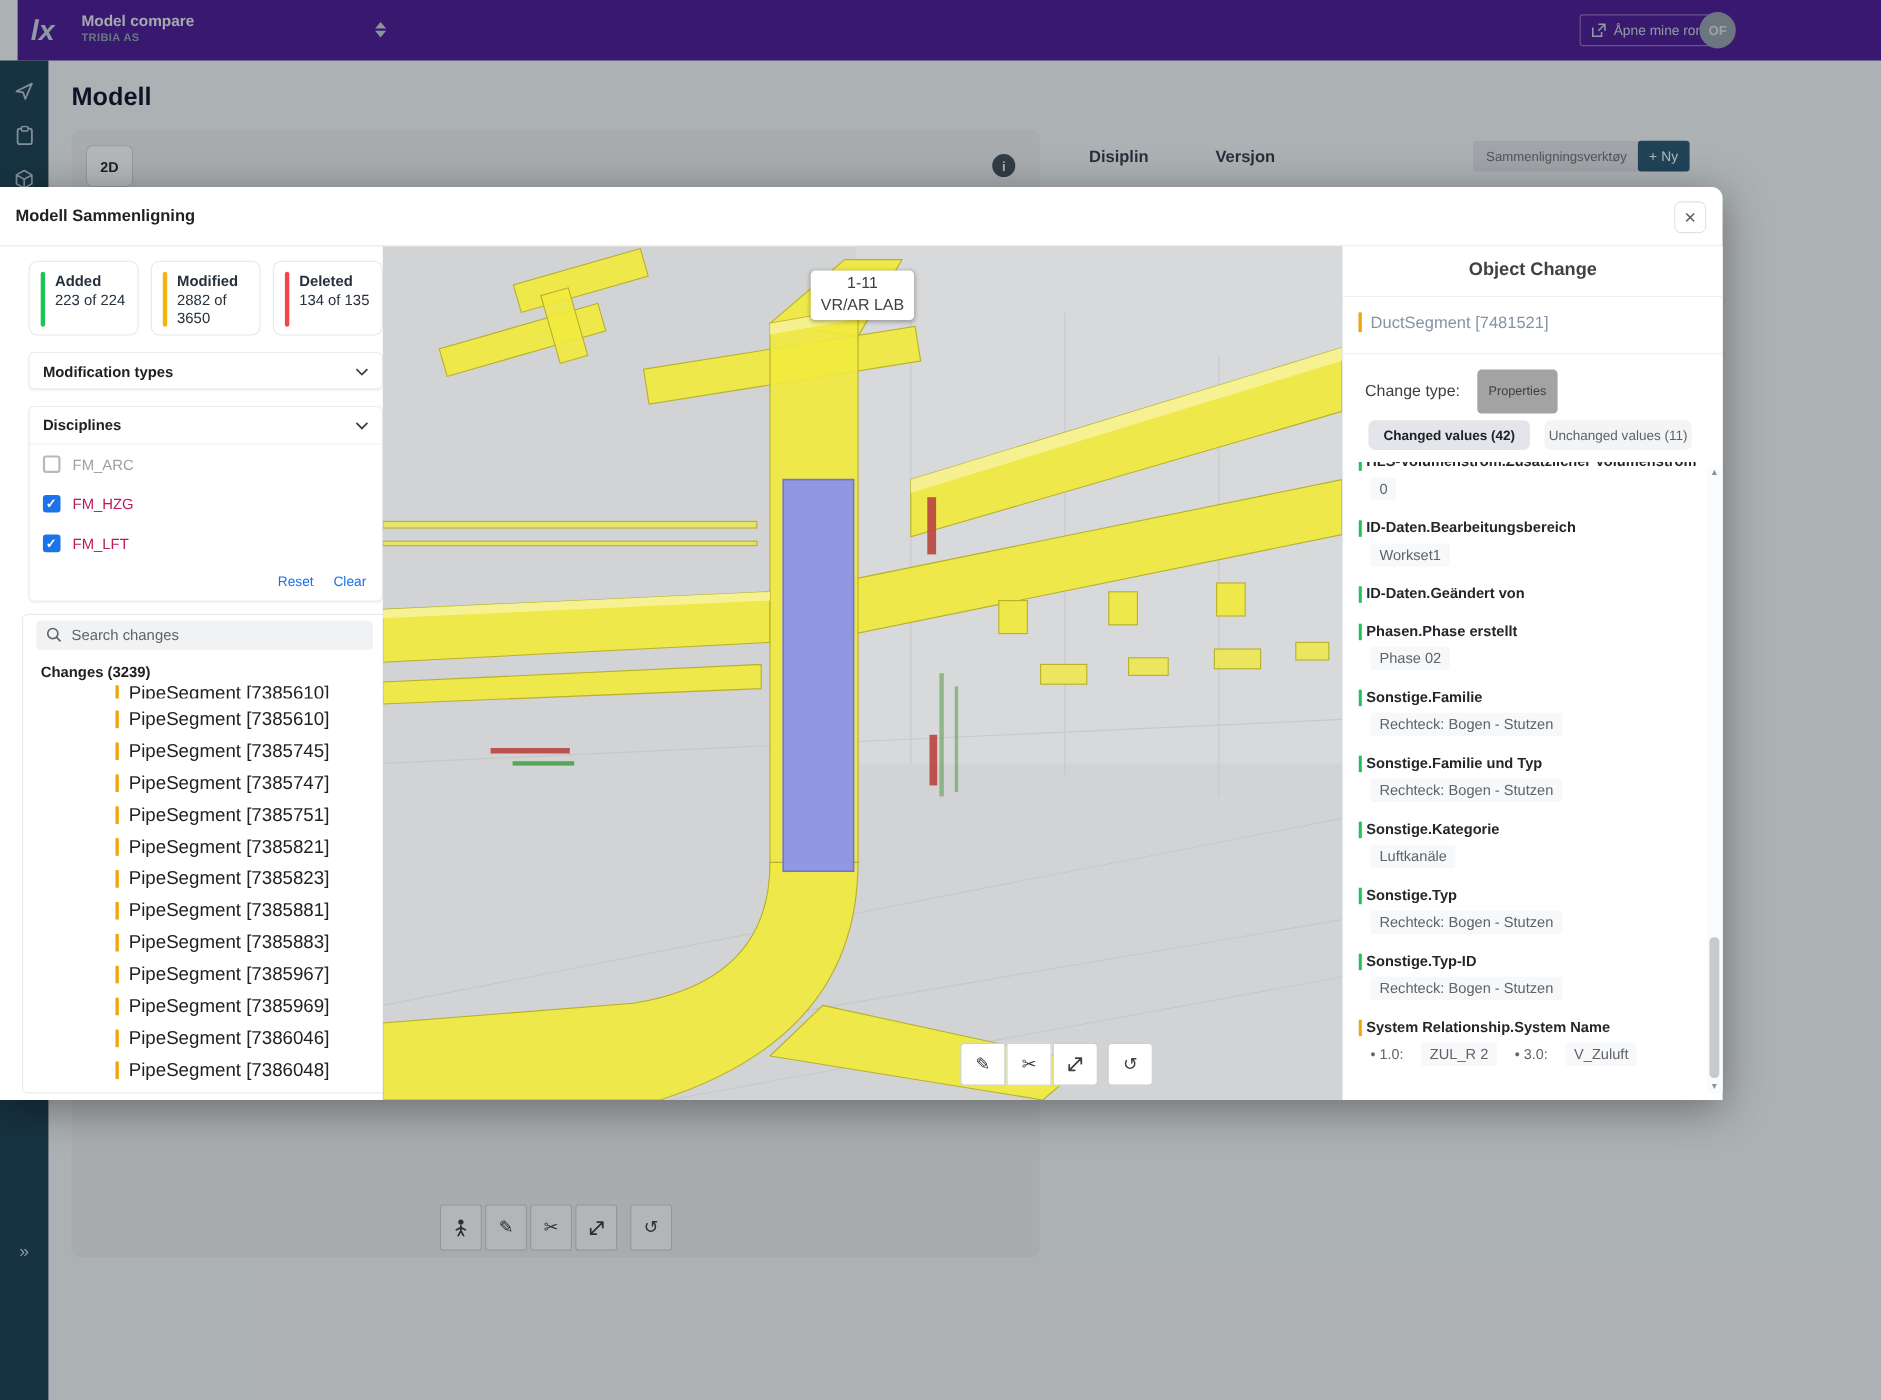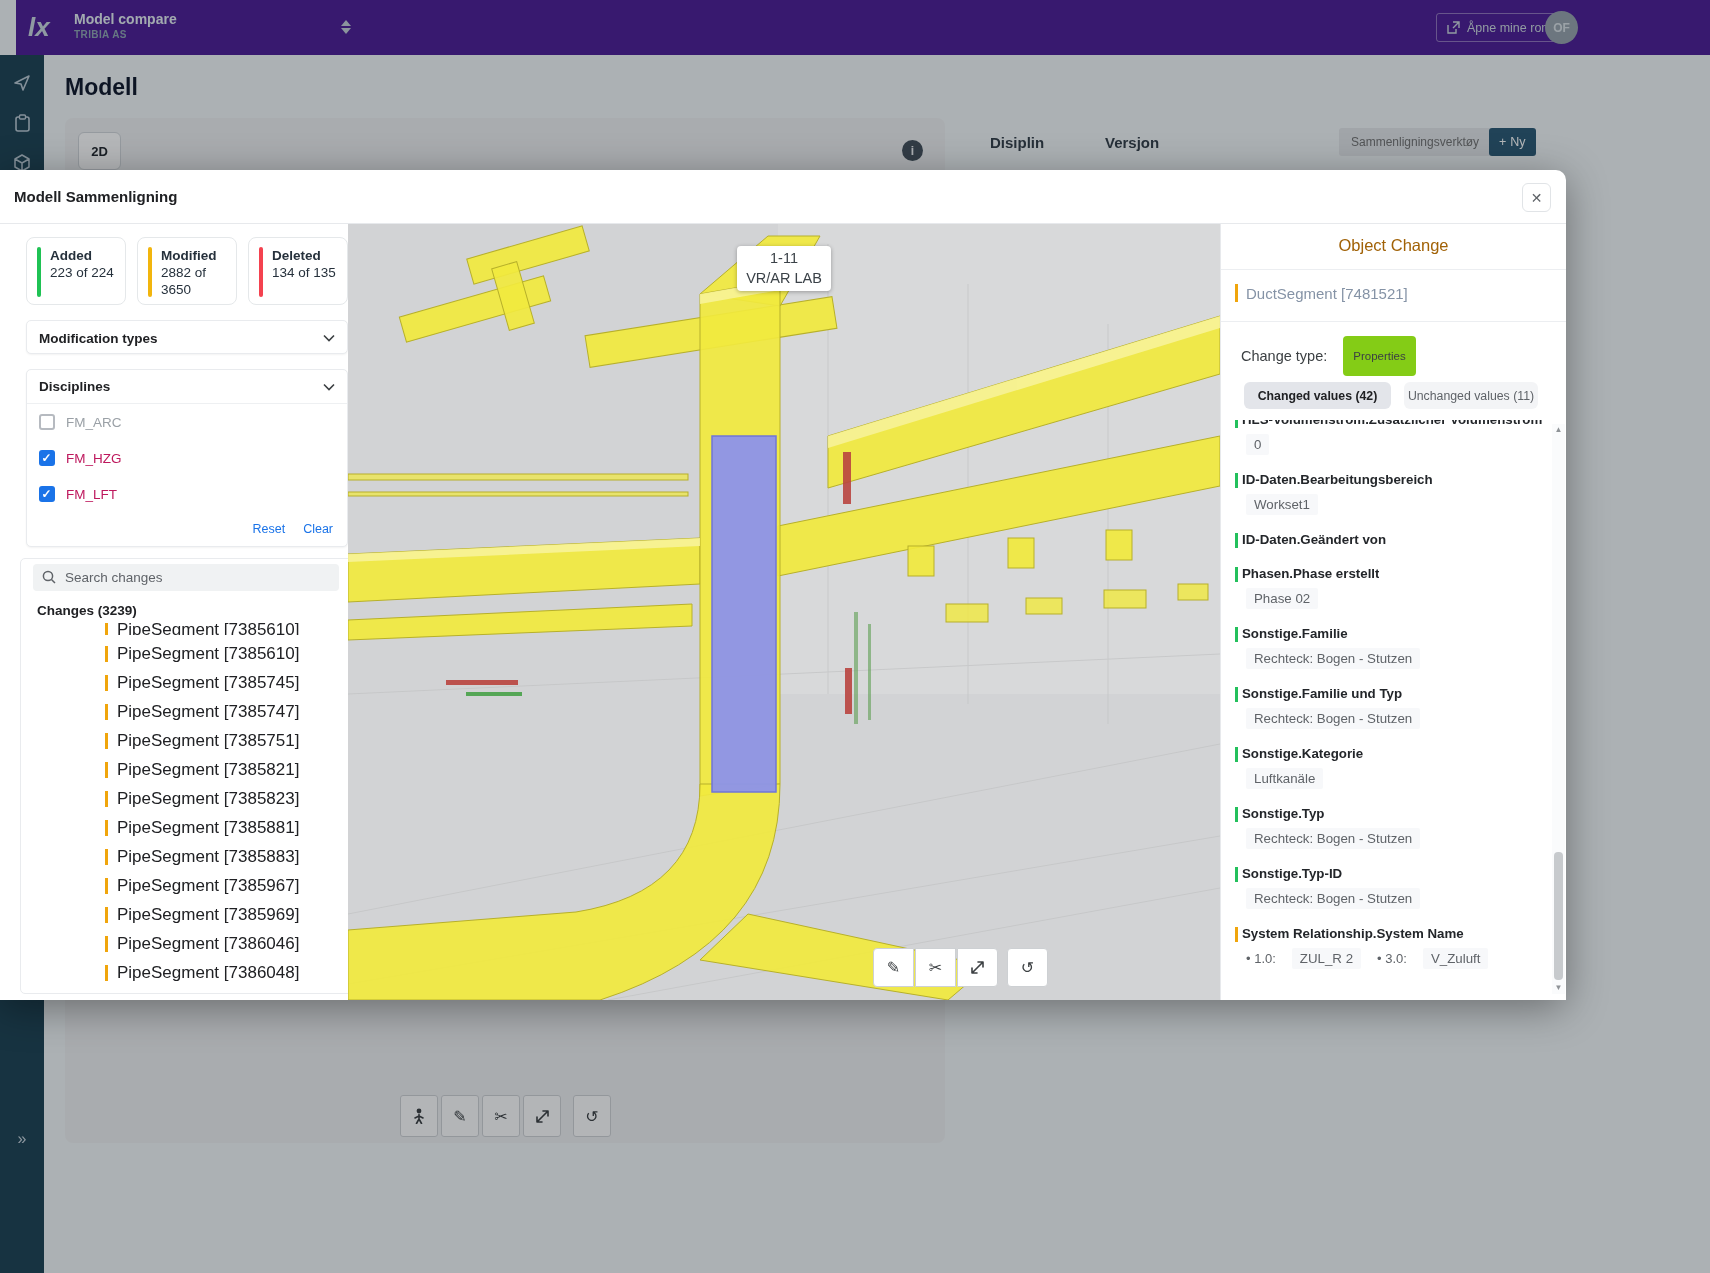--- a/index.html
+++ b/index.html
@@ -86,29 +86,29 @@
   .viewer { position:absolute; left:348px; top:54px; width:872px; height:776px; background:#d2d3d5; overflow:hidden; cursor:grab; }
   .room-label { position:absolute; left:389px; top:22px; width:94px; height:45px; background:#fff; border-radius:4px; box-shadow:0 1px 4px rgba(0,0,0,.3); display:flex; flex-direction:column; align-items:center; justify-content:center; font-size:14.5px; color:#3b4248; line-height:1.35; }
   .viewer-toolbar { position:absolute; left:525px; bottom:13px; display:flex; gap:1px; }
   .vt-btn { width:41px; height:39px; background:#fff; border:1px solid #cdd0d3; display:flex; align-items:center; justify-content:center; font-size:16px; color:#3c4043; cursor:pointer; }
   .vt-btn.first { border-radius:4px 0 0 4px; }
   .vt-btn.last-grp { border-radius:0 4px 4px 0; }
   .vt-btn.solo { border-radius:4px; margin-left:8px; }
 
   
   .right-panel { position:absolute; left:1220px; top:54px; width:346px; height:776px; border-left:1px solid #e7e9ec; background:#fff; }
-  .oc-title { position:absolute; left:0; right:0; top:12px; text-align:center; font-size:16.5px; font-weight:400; color:#a16207; }
+  .oc-title { position:absolute; left:0; right:0; top:12px; text-align:center; font-size:16.5px; font-weight:700; color:#404040; }
   .oc-div1 { position:absolute; left:0; right:0; top:45px; border-bottom:1px solid #eceef1; }
   .oc-obj { position:absolute; left:14px; top:60px; display:flex; align-items:center; gap:8px; }
   .oc-obj .bar { width:3px; height:18px; background:#f0a50c; }
   .oc-obj .txt { font-size:15px; color:#8593a6; }
   .oc-div2 { position:absolute; left:0; right:0; top:97px; border-bottom:1px solid #eceef1; }
   .oc-type { position:absolute; left:20px; top:112px; display:flex; align-items:center; gap:16px; }
   .oc-type .lbl { font-size:14.5px; color:#3c4043; }
-  .oc-chip { background:#84cc16; border-radius:4px; padding:14px 10px; font-size:11.5px; color:#3c4043;text-align:right; }
+  .oc-chip { background:#a3a3a3; border-radius:4px; padding:14px 10px; font-size:11.5px; color:#3c4043;text-align:right; }
   .oc-tabs { position:absolute; left:23px; top:158px; display:flex; gap:13px; }
   .oc-tab { height:27px; border-radius:6px; font-size:12.3px; display:flex; align-items:center; justify-content:center; white-space:nowrap; padding:0 12px; cursor:pointer; }
   .oc-tab.sel { width:147px; background:#e3e5ea; color:#202124; font-weight:700; }
   .oc-tab.unsel { width:134px; background:#f3f4f6; color:#5f6368; }
   .props { position:absolute; left:14px; top:196px; right:16px; bottom:6px; overflow:hidden; }
   .props div.prop:first-of-type { margin-top:-9px; }
   .prop { margin-bottom:16px; }
   .p-name { display:flex; align-items:center; gap:4px; line-height:18px; }
   .p-bar { width:3px; height:15px; flex:none; }
   .p-bar[data-bar="green"] { background:#23c05c; }

